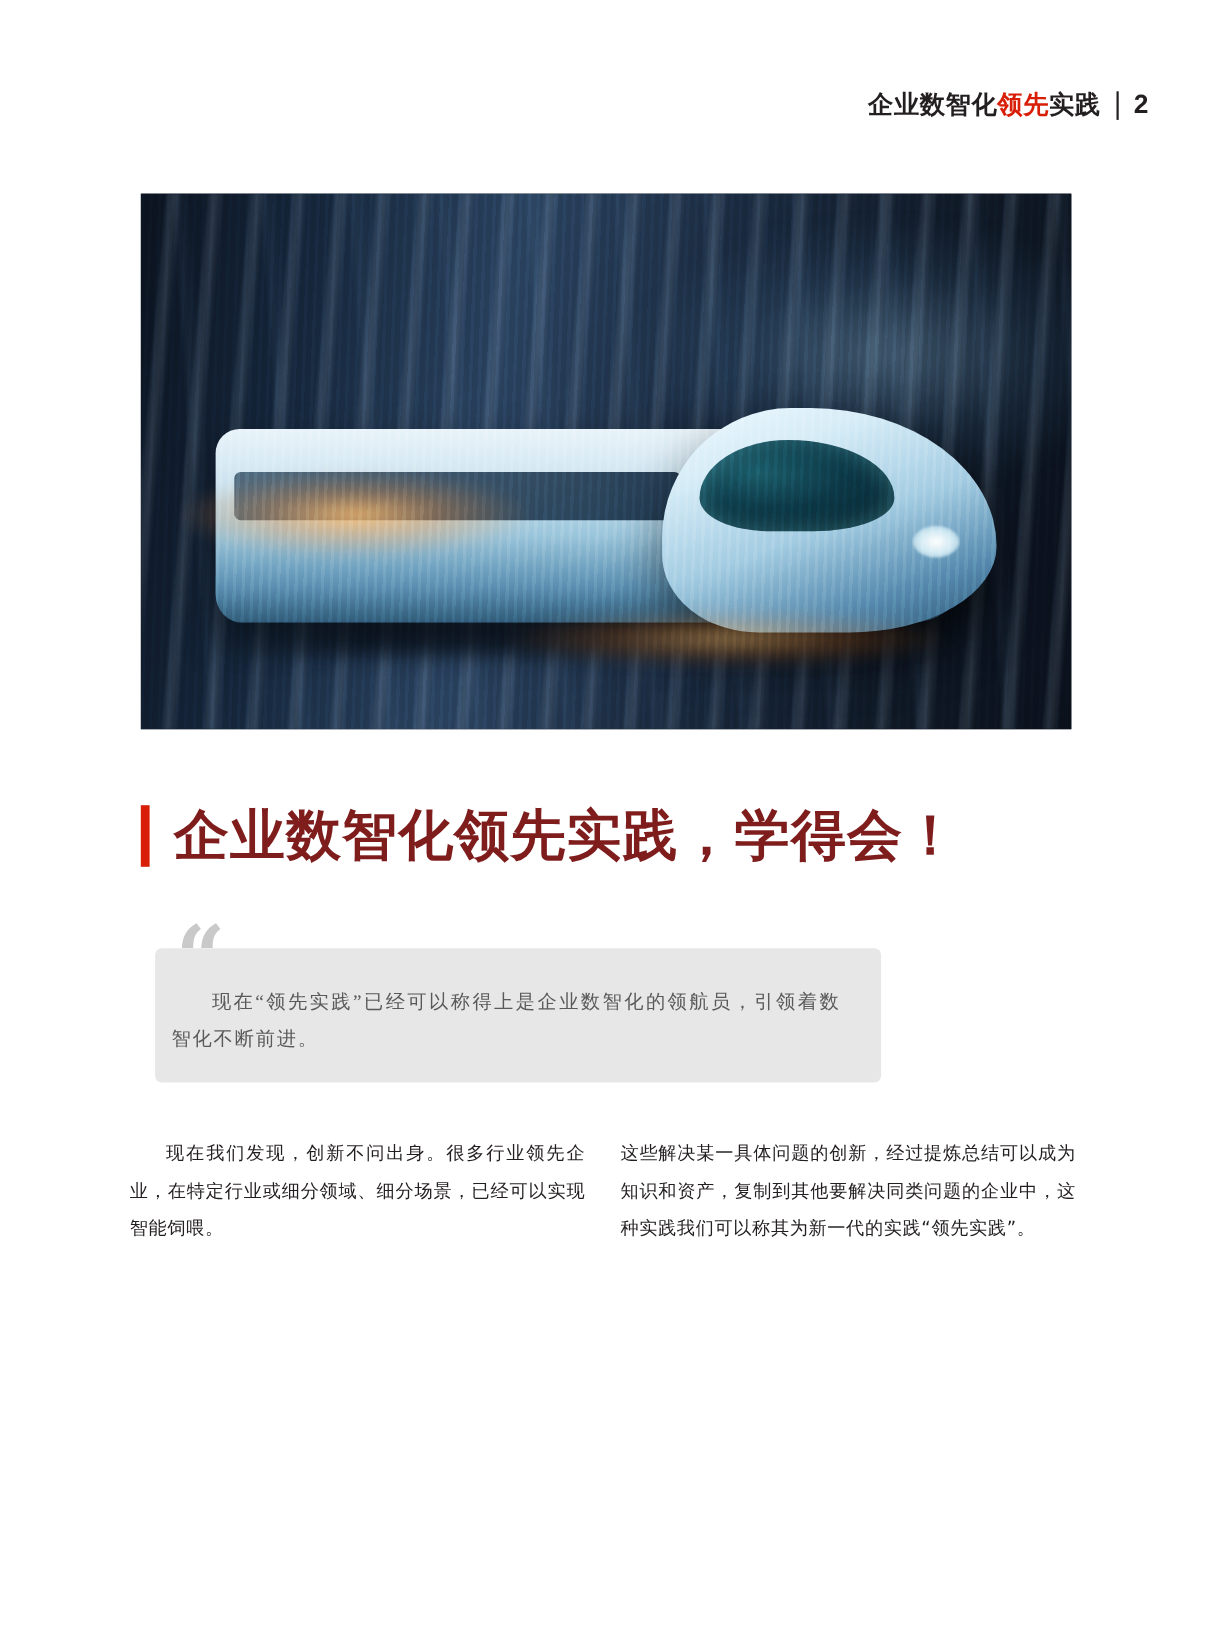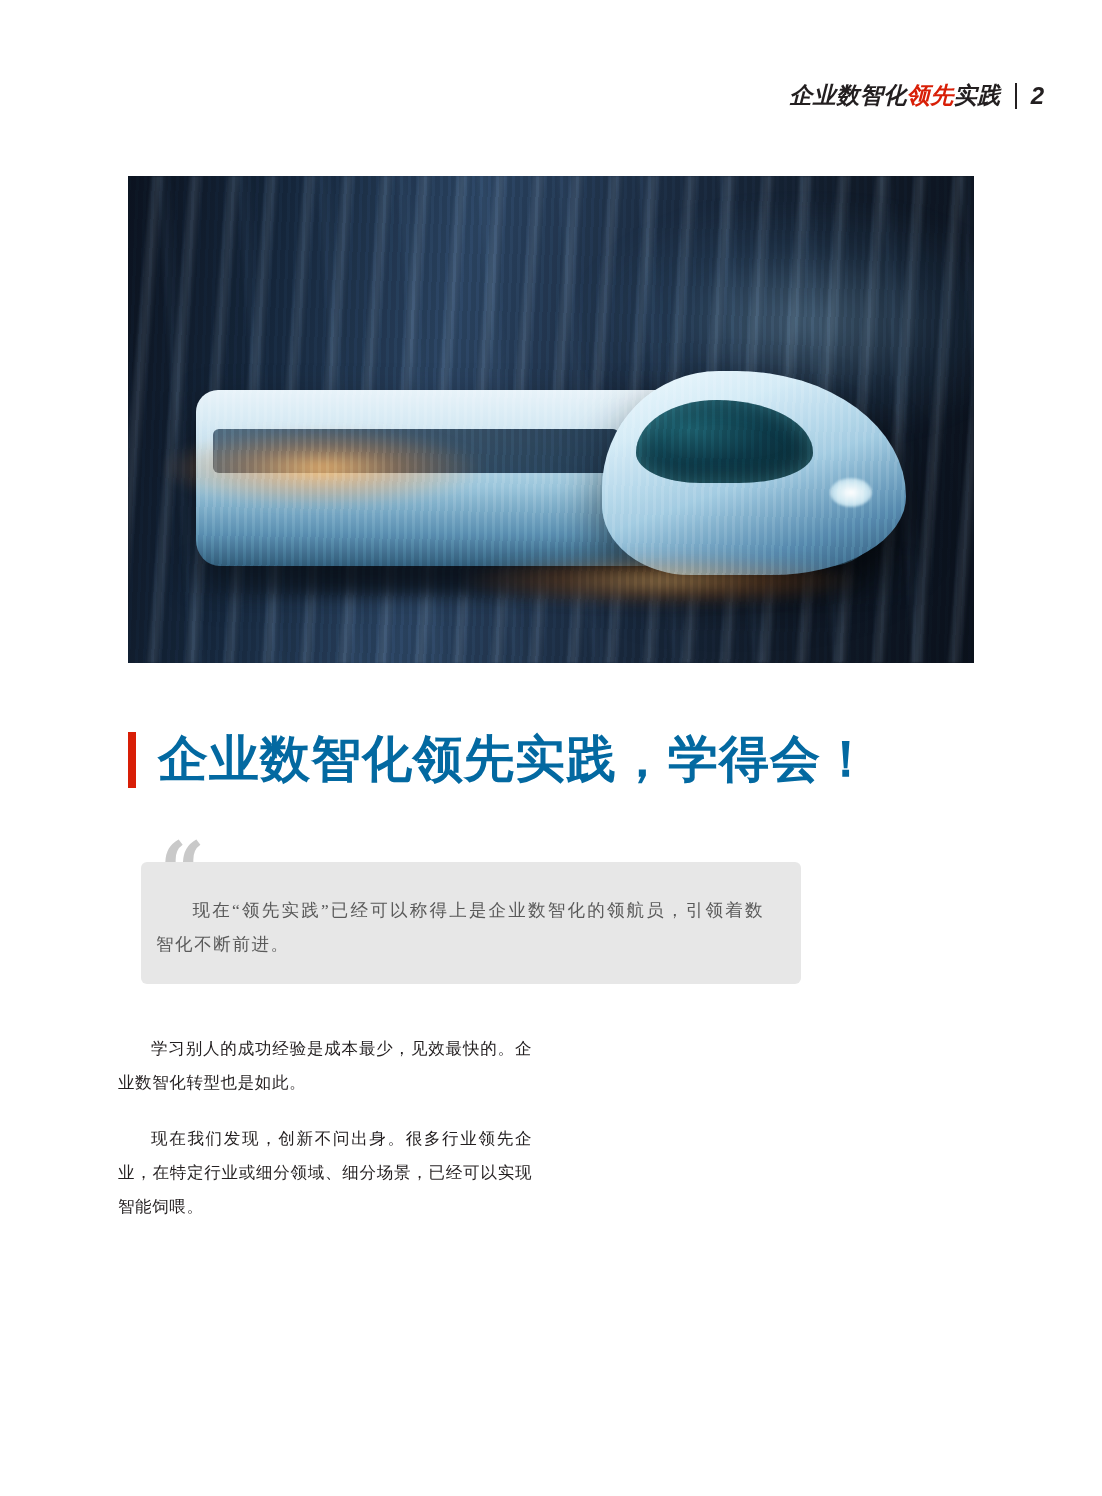--- a/index.html
+++ b/index.html
@@ -17,21 +17,20 @@
   }
 
   
   .page-header {
     position: absolute;
     top: 80px;
     right: 58px;
     display: flex;
     align-items: center;
     gap: 14px;
-    font-style: italic;
   }
   .header-title {
     font-size: 23px;
     font-weight: bold;
     letter-spacing: 0.5px;
     color: #231f20;
     white-space: nowrap;
     font-family: "DejaVu Sans", "Liberation Sans", sans-serif;
   }
   .header-title .accent {
@@ -185,21 +184,21 @@
   }
   .headline-bar {
     width: 8px;
     height: 56px;
     background: #d81e06;
   }
   .headline-text {
     font-size: 50px;
     font-weight: bold;
     letter-spacing: 1px;
-    color: #0369a1;
+    color: #7f1d1d;
     font-family: "DejaVu Sans", "Liberation Sans", sans-serif;
     white-space: nowrap;
   }
 
   
   .quote-box {
     position: absolute;
     left: 141px;
     top: 862px;
     width: 660px;
@@ -289,18 +288,18 @@
   <div class="headline-bar"></div>
   <div class="headline-text">企业数智化领先实践，学得会！</div>
 </div>
 
 <div class="quote-box"></div>
 <div class="quote-mark">“</div>
 <div class="quote-text"><span class="indent"></span><span>现在“领先实践”已经可以称得上是企业数智化的领航员，引领着数智化不断前进。</span></div>
 
 <div class="body-columns">
   <div class="col">
-    <p>学习别人的成功经验是成本最少，见效最快的。企业数智化转型也是如此。</p>
     <p>现在我们发现，创新不问出身。很多行业领先企业，在特定行业或细分领域、细分场景，已经可以实现智能饲喂。</p>
   </div>
   <div class="col">
+    <p class="no-indent">这些解决某一具体问题的创新，经过提炼总结可以成为知识和资产，复制到其他要解决同类问题的企业中，这种实践我们可以称其为新一代的实践“领先实践”。</p>
   </div>
 </div>
 
 </body></html>

